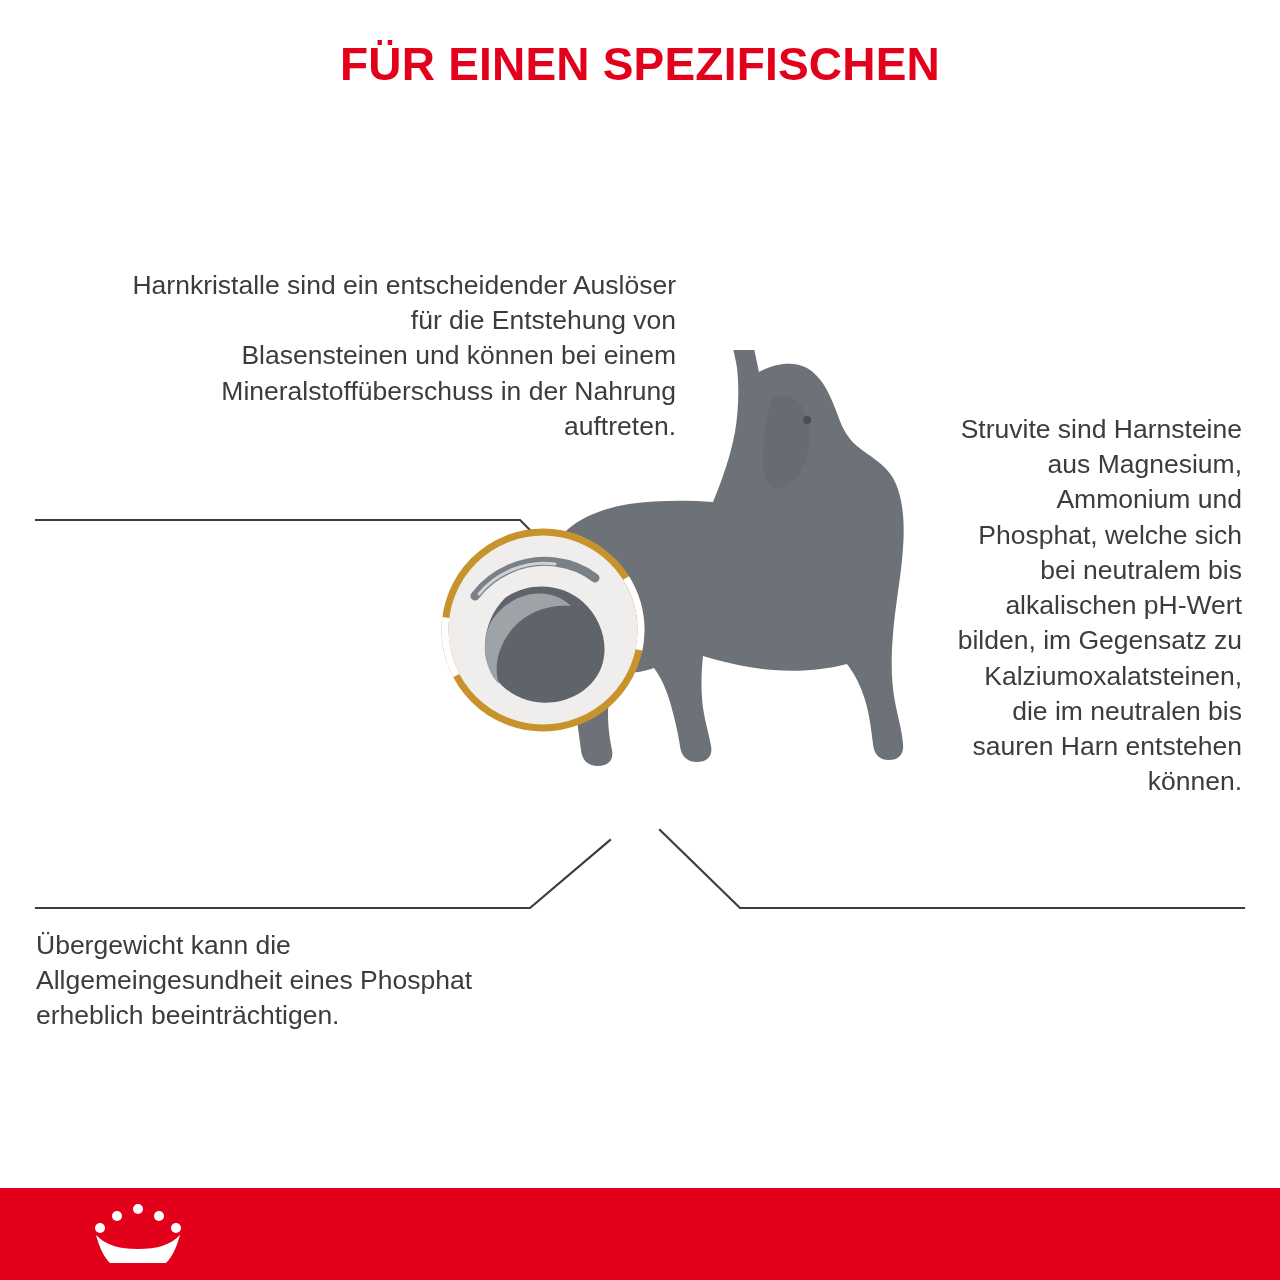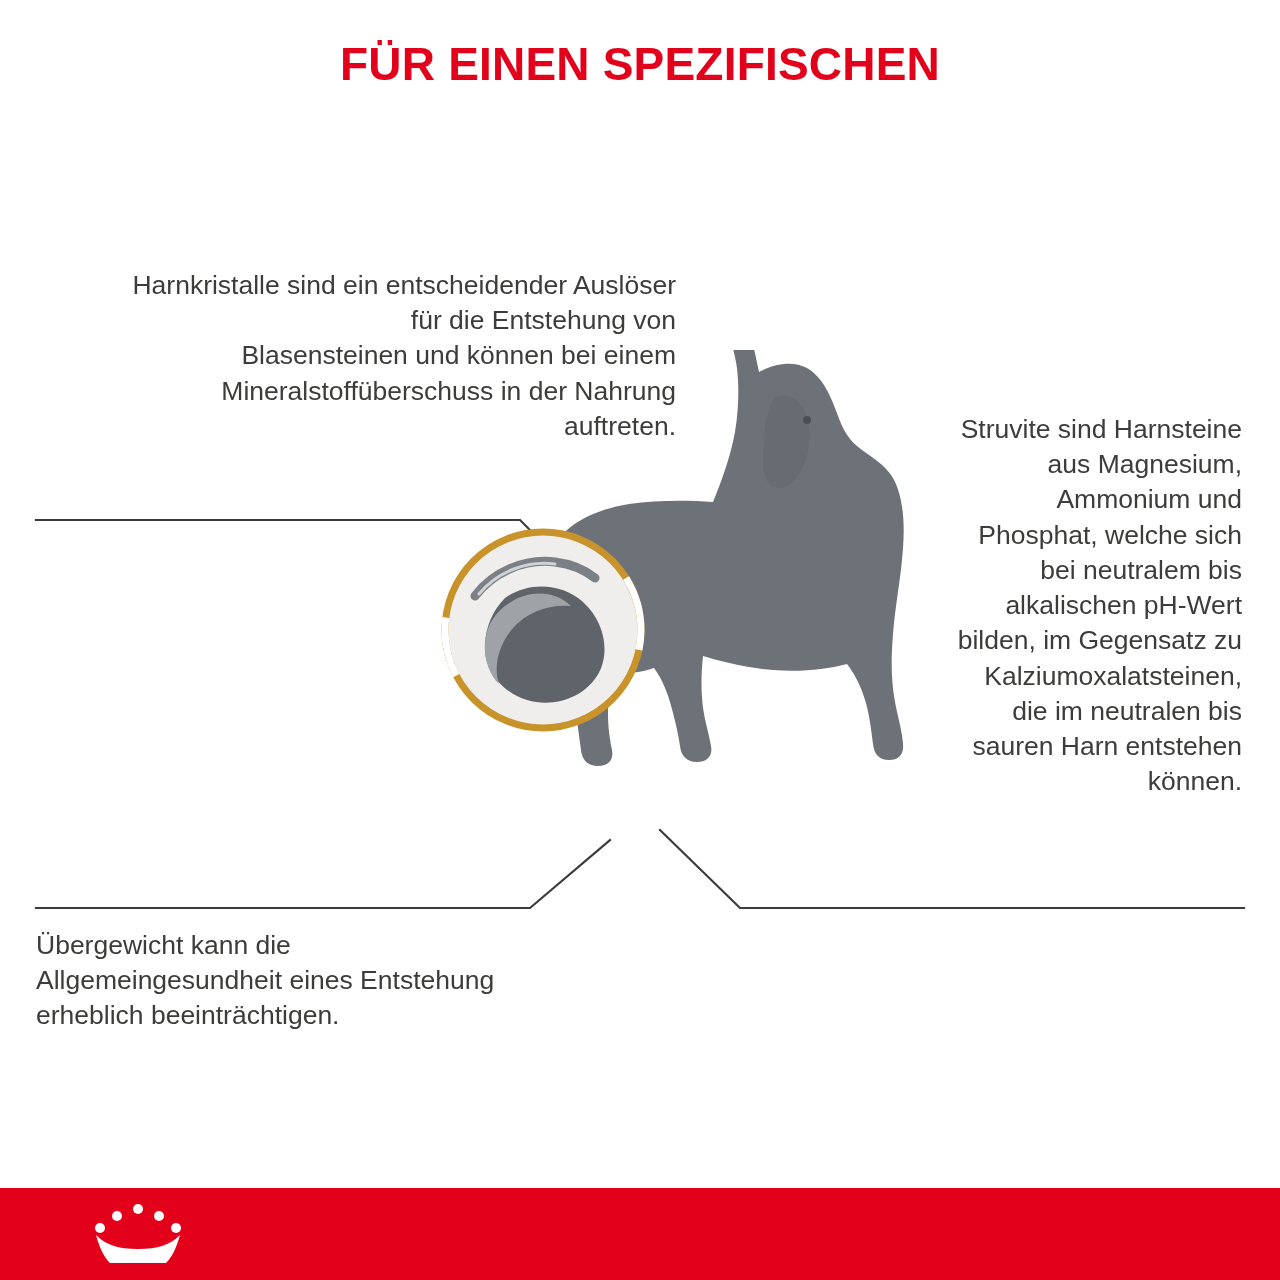--- a/index.html
+++ b/index.html
@@ -185,21 +185,21 @@
     </svg>
   </div>
 
   <div class="copy copy-top-left">Harnkristalle sind ein entscheidender Auslöser
 für die Entstehung von
 Blasensteinen und können bei einem
 Mineralstoffüberschuss in der Nahrung
 auftreten.</div>
   <div class="copy copy-right">Struvite sind Harnsteine aus Magnesium, Ammonium und Phosphat, welche sich bei neutralem bis alkalischen pH-Wert bilden, im Gegensatz zu Kalziumoxalatsteinen, die im neutralen bis sauren Harn entstehen können.</div>
   <div class="copy copy-bottom-left">Übergewicht kann die
-Allgemeingesundheit eines Entstehung
+Allgemeingesundheit eines Phosphat
 erheblich beeinträchtigen.</div>
 
   <div class="footer">
     <svg class="footer-logo" viewBox="0 0 120 62">
       <g fill="#ffffff">
         <circle cx="60" cy="6" r="5"></circle>
         <circle cx="39" cy="13" r="5"></circle>
         <circle cx="81" cy="13" r="5"></circle>
         <circle cx="22" cy="25" r="5"></circle>
         <circle cx="98" cy="25" r="5"></circle>

